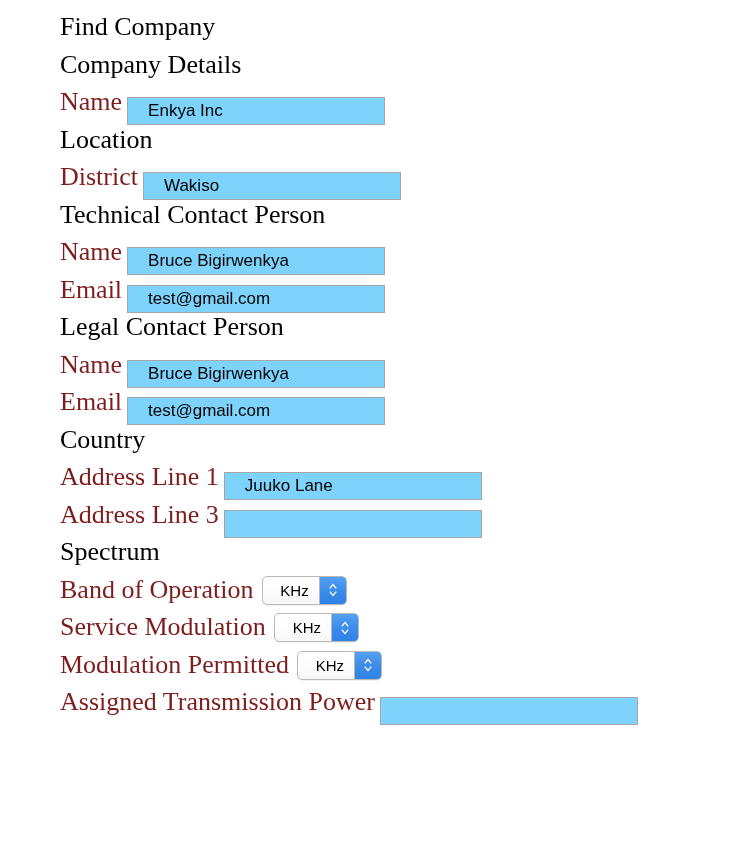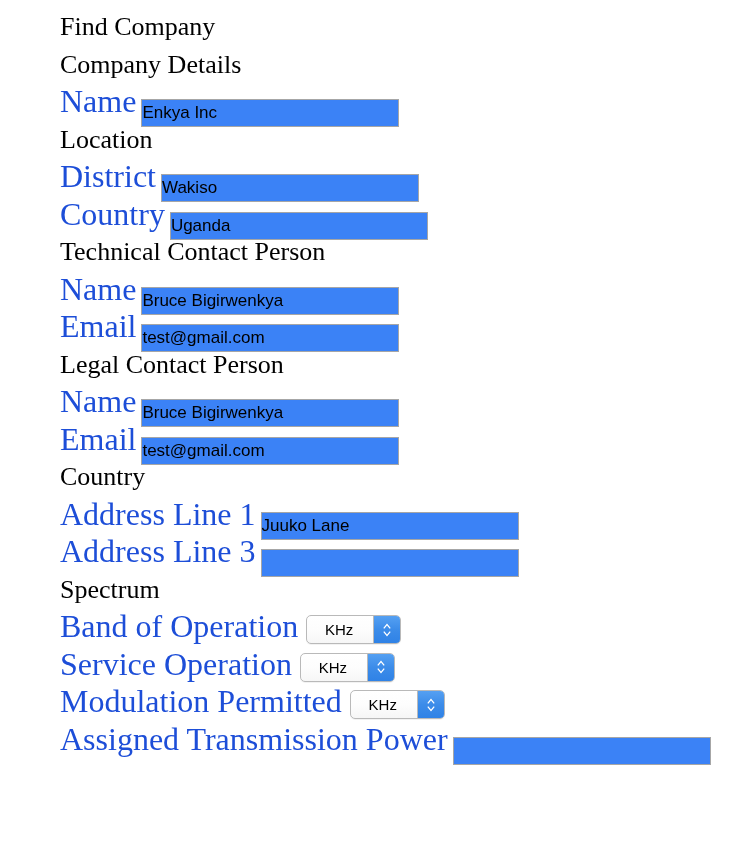--- a/index.html
+++ b/index.html
@@ -21,53 +21,53 @@
   }
   .row {
     display: block;
     white-space: nowrap;
     line-height: 37.5px;
     height: 37.5px;
     margin-left: 44px;
   }
   .label {
     font-family: "Liberation Serif", "DejaVu Serif", serif;
-    font-size: 32px;
-    color: #1d4ed8;
+    font-size: 26px;
+    color: #7f1d1d;
     vertical-align: baseline;
     text-align: right;
   }
   .heading {
     font-family: "Liberation Serif", "DejaVu Serif", serif;
     font-size: 26px;
     color: #000;
   }
   .field {
     font-family: "Liberation Sans", "DejaVu Sans", sans-serif;
     font-size: 17px;
     color: #000;
-    background: #3b82f6;
+    background: #7dd3fc;
     border: 1px solid #a6a6a6;
     width: 258px;
     height: 28px;
     box-sizing: border-box;
-    padding: 0 0;
+    padding: 0 20px;
     margin-left: 5px;
     vertical-align: -6px;
     outline: none;
   }
   .field::placeholder { color: #9b9b9b; }
 
   
   .select-wrap {
     display: inline-block;
     position: relative;
     margin-left: 8px;
     vertical-align: -7px;
-    width: 95px;
+    width: 85px;
     height: 29px;
     border: 1px solid #b9b9b9;
     border-radius: 5px;
     background: linear-gradient(to bottom, #ffffff 0%, #fdfdfd 50%, #f6f6f6 100%);
     box-sizing: border-box;
     box-shadow: 0 1px 0 rgba(0,0,0,0.05);
     overflow: hidden;
   }
   .select-text {
     position: absolute;
@@ -117,23 +117,20 @@
 
   <div class="row">
     <span class="heading">Location</span>
   </div>
 
   <div class="row">
     <span class="label">District</span><input class="field" type="text" value="Wakiso" style="">
   </div>
 
 
-  <div class="row">
-    <span class="label">Country</span><input class="field" type="text" value="Uganda" style="">
-  </div>
 
   <div class="row">
     <span class="heading">Technical Contact Person</span>
   </div>
 
   <div class="row">
     <span class="label">Name</span><input class="field" type="text" value="Bruce Bigirwenkya" style="">
   </div>
 
   <div class="row">
@@ -171,21 +168,21 @@
   <div class="row">
     <span class="label">Band of Operation</span><span class="select-wrap"><span class="select-text">KHz</span><span class="select-btn">
           <svg width="13" height="17" viewBox="0 0 13 17">
             <path d="M6.5 2 L10.2 6.4 L9.2 7.2 L6.5 4 L3.8 7.2 L2.8 6.4 Z" fill="#ffffff"></path>
             <path d="M6.5 15 L10.2 10.6 L9.2 9.8 L6.5 13 L3.8 9.8 L2.8 10.6 Z" fill="#ffffff"></path>
           </svg>
         </span></span>
   </div>
 
   <div class="row">
-    <span class="label">Service Operation</span><span class="select-wrap"><span class="select-text">KHz</span><span class="select-btn">
+    <span class="label">Service Modulation</span><span class="select-wrap"><span class="select-text">KHz</span><span class="select-btn">
           <svg width="13" height="17" viewBox="0 0 13 17">
             <path d="M6.5 2 L10.2 6.4 L9.2 7.2 L6.5 4 L3.8 7.2 L2.8 6.4 Z" fill="#ffffff"></path>
             <path d="M6.5 15 L10.2 10.6 L9.2 9.8 L6.5 13 L3.8 9.8 L2.8 10.6 Z" fill="#ffffff"></path>
           </svg>
         </span></span>
   </div>
 
   <div class="row">
     <span class="label">Modulation Permitted</span><span class="select-wrap"><span class="select-text">KHz</span><span class="select-btn">
           <svg width="13" height="17" viewBox="0 0 13 17">

